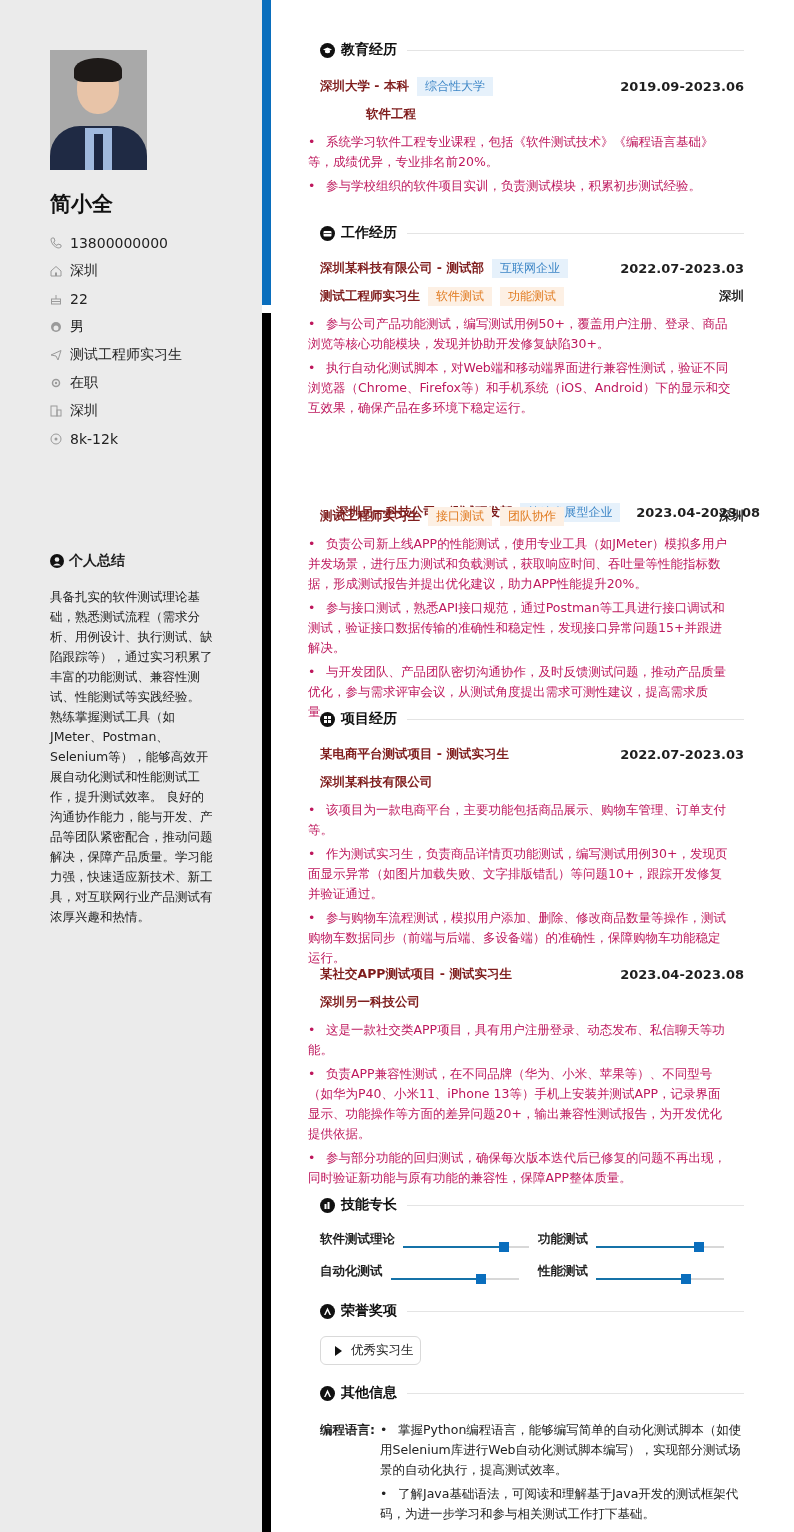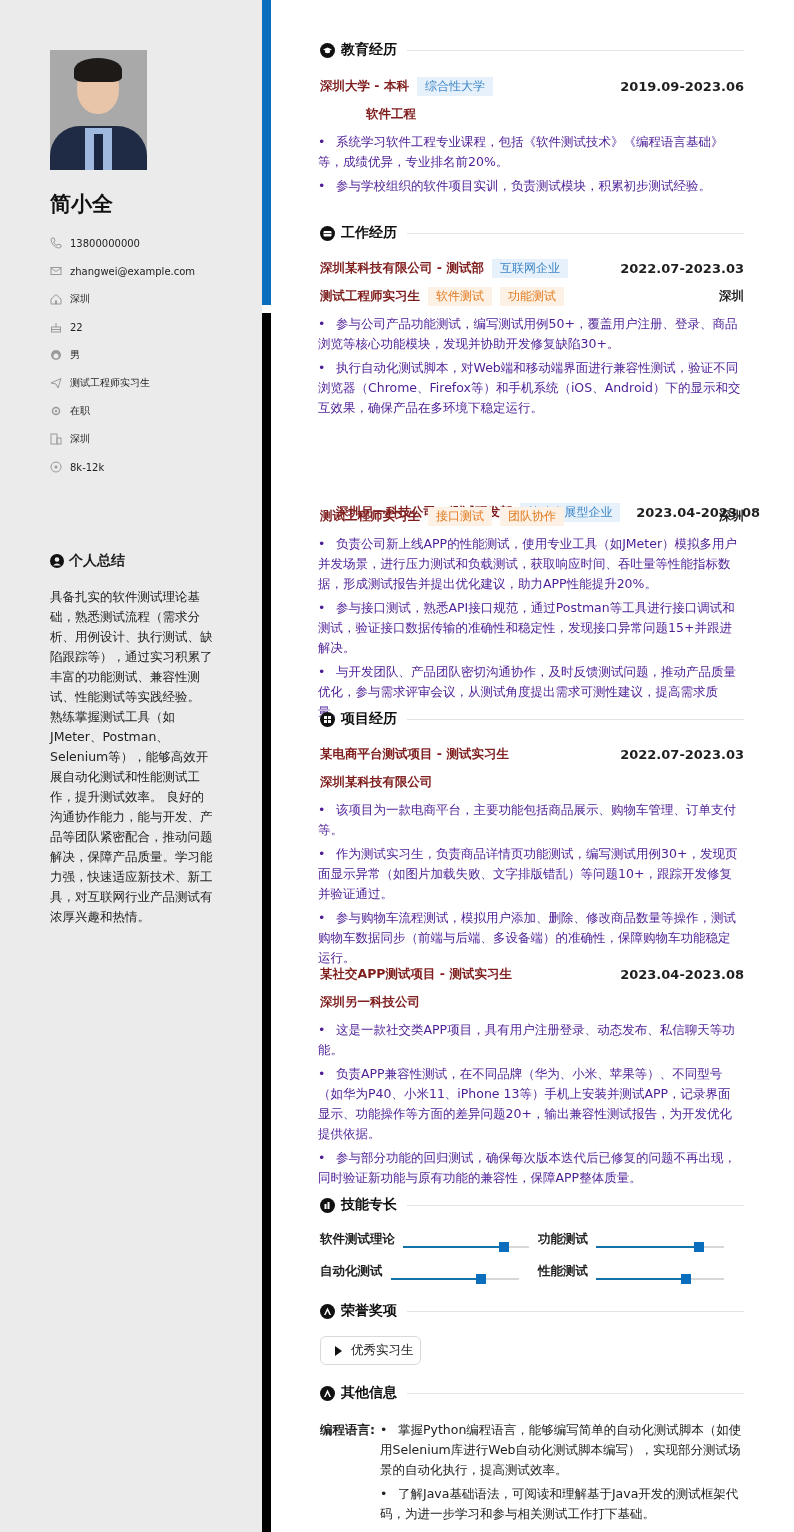--- a/index.html
+++ b/index.html
@@ -12,40 +12,40 @@
 
   .photo { position: absolute; left: 50px; top: 50px; width: 97px; height: 120px; background: #a9a9a9; overflow: hidden; }
   .photo .head { position: absolute; left: 27px; top: 14px; width: 42px; height: 50px; background: #e8c4a8; border-radius: 45% 45% 48% 48%; }
   .photo .hair { position: absolute; left: 24px; top: 8px; width: 48px; height: 24px; background: #1e1a18; border-radius: 50% 50% 20% 20%; }
   .photo .suit { position: absolute; left: 0; top: 76px; width: 97px; height: 44px; background: #1f2a44; border-radius: 30px 30px 0 0; }
   .photo .shirt { position: absolute; left: 35px; top: 78px; width: 27px; height: 42px; background: #9fb8dd; }
   .photo .tie { position: absolute; left: 44px; top: 84px; width: 9px; height: 36px; background: #1a2540; }
 
   .name { position: absolute; left: 50px; top: 190px; font-size: 21px; font-weight: bold; color: #111; }
   .info-list { position: absolute; left: 50px; top: 229px; list-style: none; }
-  .info-list li { height: 28px; display: flex; align-items: center; font-size: 10px; color: #222; }
+  .info-list li { height: 28px; display: flex; align-items: center; font-size: 14px; color: #222; }
   .info-list .ico { width: 12px; height: 12px; margin-right: 8px; color: #9a9a9a; display: inline-flex; align-items: center; justify-content: center; }
   .info-list .ico svg { width: 12px; height: 12px; }
 
   .summary-title { position: absolute; left: 50px; top: 552px; display: flex; align-items: center; font-size: 14px; font-weight: bold; }
   .summary-title .circ { width: 14px; height: 14px; border-radius: 50%; background: #111; margin-right: 5px; display: inline-flex; align-items: center; justify-content: center; }
   .summary-text { position: absolute; left: 50px; top: 587px; width: 164px; font-size: 12.5px; line-height: 20px; color: #222; }
   .section-head { position: absolute; left: 320px; width: 424px; display: flex; align-items: center; }
   .section-head .sicon { width: 15px; height: 15px; border-radius: 50%; background: #111; margin-right: 6px; display: inline-flex; align-items: center; justify-content: center; }
   .section-head .stitle { font-size: 14px; font-weight: bold; color: #111; margin-right: 10px; white-space: nowrap; }
   .section-head .line { flex: 1; height: 1px; background: #e4e4e4; }
 
   .row { position: absolute; left: 320px; width: 424px; display: flex; align-items: center; font-size: 12.5px; }
   .row .bold { font-weight: bold; color: #7f1d1d; }
   .row .right { margin-left: auto; font-weight: bold; }
   .row .date { margin-left: auto; font-weight: bold; font-size: 13px; }
   .tag-blue { background: #e6f1fb; color: #3d86c6; padding: 1px 8px; margin-left: 8px; font-size: 12px; }
   .tag-orange { background: #fdf0e4; color: #e07a1f; padding: 1px 8px; margin-left: 8px; font-size: 12px; }
 
-  .bullets { position: absolute; left: 318px; width: 424px; list-style: none; font-size: 12.5px; line-height: 20px; color: #4c1d95; }
+  .bullets { position: absolute; left: 308px; width: 424px; list-style: none; font-size: 12.5px; line-height: 20px; color: #be185d; }
   .bullets li { margin-bottom: 4px; }
   .bullets li .dot { display: inline-block; width: 18px; }
 
   .skill { position: absolute; display: flex; align-items: flex-end; font-size: 12.5px; font-weight: bold; }
   .skill .track { position: relative; height: 2px; background: #d8d8d8; margin-left: 8px; }
   .skill .fill { position: absolute; left: 0; top: 0; height: 2px; background: #1572a8; }
   .skill .thumb { position: absolute; top: -4px; width: 10px; height: 10px; background: #0a6ebd; }
 
   .award-btn { position: absolute; left: 320px; top: 1336px; width: 101px; height: 29px; border: 1px solid #d9d9d9; border-radius: 6px; background: #fff; display: flex; align-items: center; padding-left: 14px; font-size: 12.5px; color: #222; }
   .award-btn .tri { width: 0; height: 0; border-top: 5px solid transparent; border-bottom: 5px solid transparent; border-left: 7px solid #111; margin-right: 9px; }
@@ -77,29 +77,20 @@
     <span class="ico">
         <svg viewBox="0 0 12 12">
           <path d="M2 1 L4 1 L5 4 L3.5 5 Q5 8 7 8.5 L8 7 L11 8 L11 10 Q10 11 8 11 Q2 9 1 3 Q1 1 2 1Z" fill="none" stroke="currentColor" stroke-width="1"></path>
         </svg>
       </span>
     <span>13800000000</span>
   </li>
   <li>
     <span class="ico">
         <svg viewBox="0 0 12 12">
-          <rect x="1" y="2.5" width="10" height="7" fill="none" stroke="currentColor"></rect>
-          <path d="M1 3 L6 6.5 L11 3" fill="none" stroke="currentColor"></path>
-        </svg>
-      </span>
-    <span>zhangwei@example.com</span>
-  </li>
-  <li>
-    <span class="ico">
-        <svg viewBox="0 0 12 12">
           <path d="M1 6 L6 1.5 L11 6 L11 11 L1 11 Z" fill="none" stroke="currentColor"></path>
           <rect x="5" y="7.5" width="2" height="3.5" fill="currentColor"></rect>
         </svg>
       </span>
     <span>深圳</span>
   </li>
   <li>
     <span class="ico">
         <svg viewBox="0 0 12 12">
           <rect x="1.5" y="6" width="9" height="5" fill="none" stroke="currentColor"></rect>

